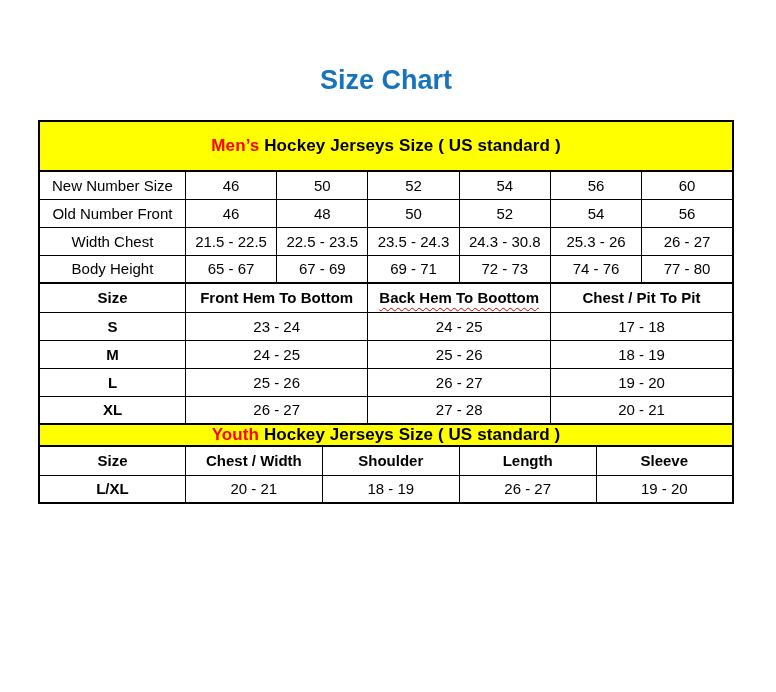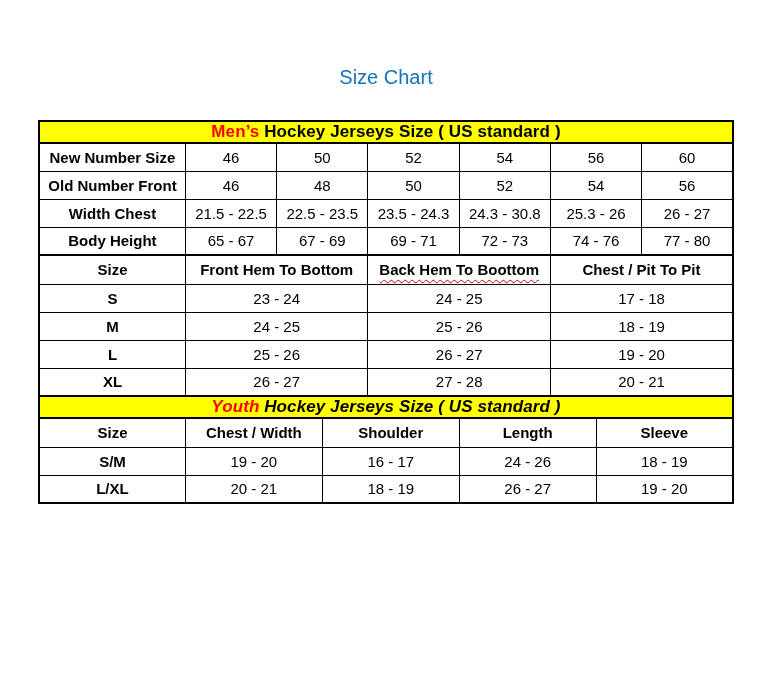--- a/index.html
+++ b/index.html
@@ -20,23 +20,23 @@
     font-family: "Liberation Sans", sans-serif;
     color: var(--ink);
   }
   .title {
     position: absolute;
     top: 66px;
     left: 38px;
     width: 696px;
     margin: 0;
     text-align: center;
-    font-size: 20px;
+    font-size: 27px;
     line-height: 1.1;
-    font-weight: normal;
+    font-weight: bold;
     color: var(--title-blue);
   }
   .tables {
     position: absolute;
     top: 120px;
     left: 38px;
     width: 696px;
   }
   table.size-table {
     width: 100%;
@@ -54,28 +54,28 @@
     font-size: 15px;
     color: var(--ink);
     overflow: hidden;
     white-space: nowrap;
   }
   .size-table td.band {
     background: var(--yellow);
     border: 2px solid var(--ink);
     font-size: 17px;
     font-weight: bold;
-    height: 22px;
+    height: 50px;
     letter-spacing: 0.1px;
   }
-  #tbl-youth td.band { height: 20px; font-style: italic; }
+  #tbl-youth td.band { height: 20px; }
   .band .hl { color: var(--red); }
   .size-table tr.head-row th { font-weight: bold; height: 29px; }
   .size-table tr.data-row td { height: 28px; }
-  .size-table td.rowlabel { font-weight: bold; }
+  .size-table td.rowlabel { font-weight: normal; }
   .size-table td.rowlabel-bold { font-weight: bold; }
   .squiggle {
     text-decoration-line: underline;
     text-decoration-style: wavy;
     text-decoration-color: var(--squiggle);
     text-decoration-thickness: 1px;
     text-underline-offset: 4px;
     text-align: center;
   }
 </style>
@@ -190,27 +190,20 @@
             <td colspan="5" class="band"><span class="hl">Youth</span><span> Hockey Jerseys Size ( US standard )</span></td>
           </tr>
           <tr class="head-row">
             <th>Size</th>
             <th>Chest / Width</th>
             <th>Shoulder</th>
             <th>Length</th>
             <th>Sleeve</th>
           </tr>
           <tr class="data-row">
-            <td class="rowlabel rowlabel-bold">S/M</td>
-            <td>19 - 20</td>
-            <td>16 - 17</td>
-            <td>24 - 26</td>
-            <td>18 - 19</td>
-          </tr>
-          <tr class="data-row">
             <td class="rowlabel rowlabel-bold">L/XL</td>
             <td>20 - 21</td>
             <td>18 - 19</td>
             <td>26 - 27</td>
             <td>19 - 20</td>
           </tr>
         </tbody>
       </table>
     </div>
 </div>

